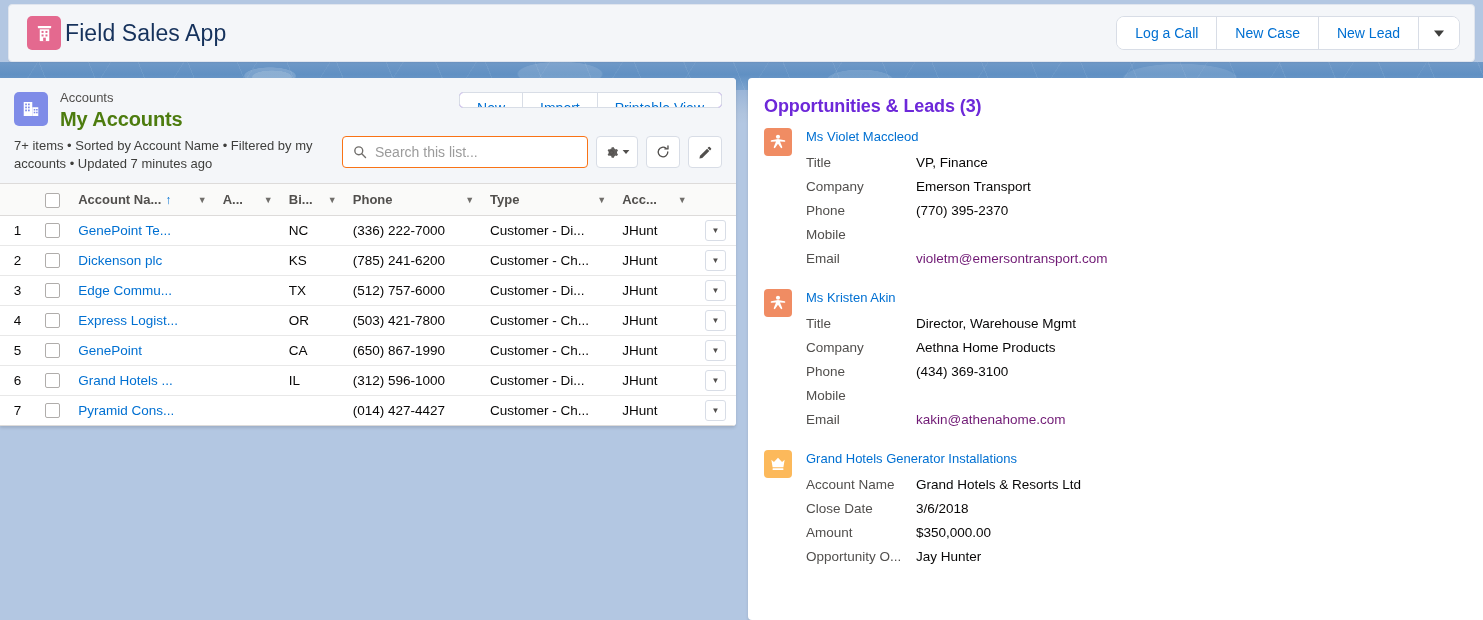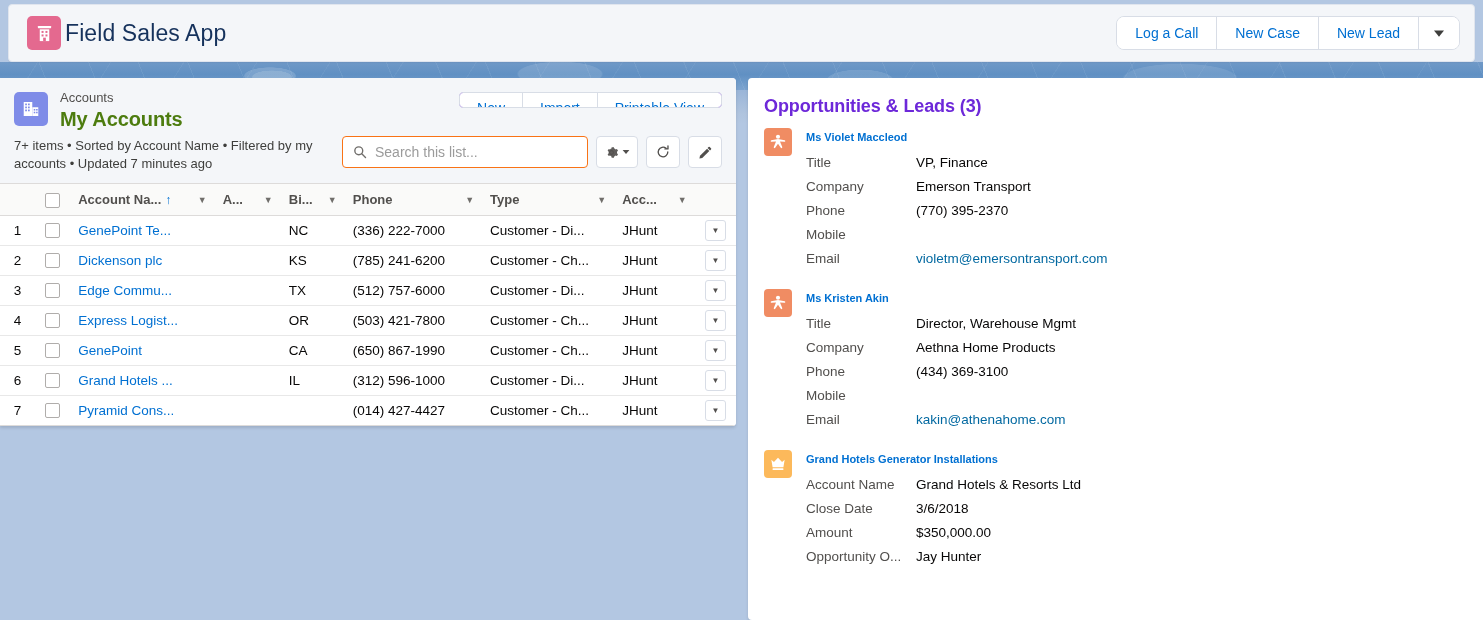--- a/index.html
+++ b/index.html
@@ -294,42 +294,41 @@
     width: 28px; height: 28px;
     border-radius: 4px;
     flex: none;
     display: flex; align-items: center; justify-content: center;
     margin-top: 1px;
   }
   .rec-icon.lead { background: #f08c63; }
   .rec-icon.opportunity { background: #fcb95b; }
   .rec-body { margin-left: 14px; flex: 1; }
   .rec-name {
-    font-size: 11px;
+    font-size: 13px;
     color: #0070d2;
     cursor: pointer;
     line-height: 20px;
     display: inline-block;
     margin-bottom: 3px;
-    font-weight: bold;
   }
   .rec-fields { }
   .fld {
     display: flex;
     height: 24px;
     align-items: center;
     font-size: 13.5px;
   }
   .fld-label {
     width: 110px;
     color: #514f4d;
     flex: none;
   }
   .fld-value { color: #080707; }
-  .fld-value.link { color: #0369a1; cursor: pointer; }
+  .fld-value.link { color: #701a75; cursor: pointer; }
 
   svg { display: block; }
 </style>
 </head>
 <body>
 
 <div id="app-root">
 
   <div class="bg-texture"></div>
   <div class="bg-fade"></div>

